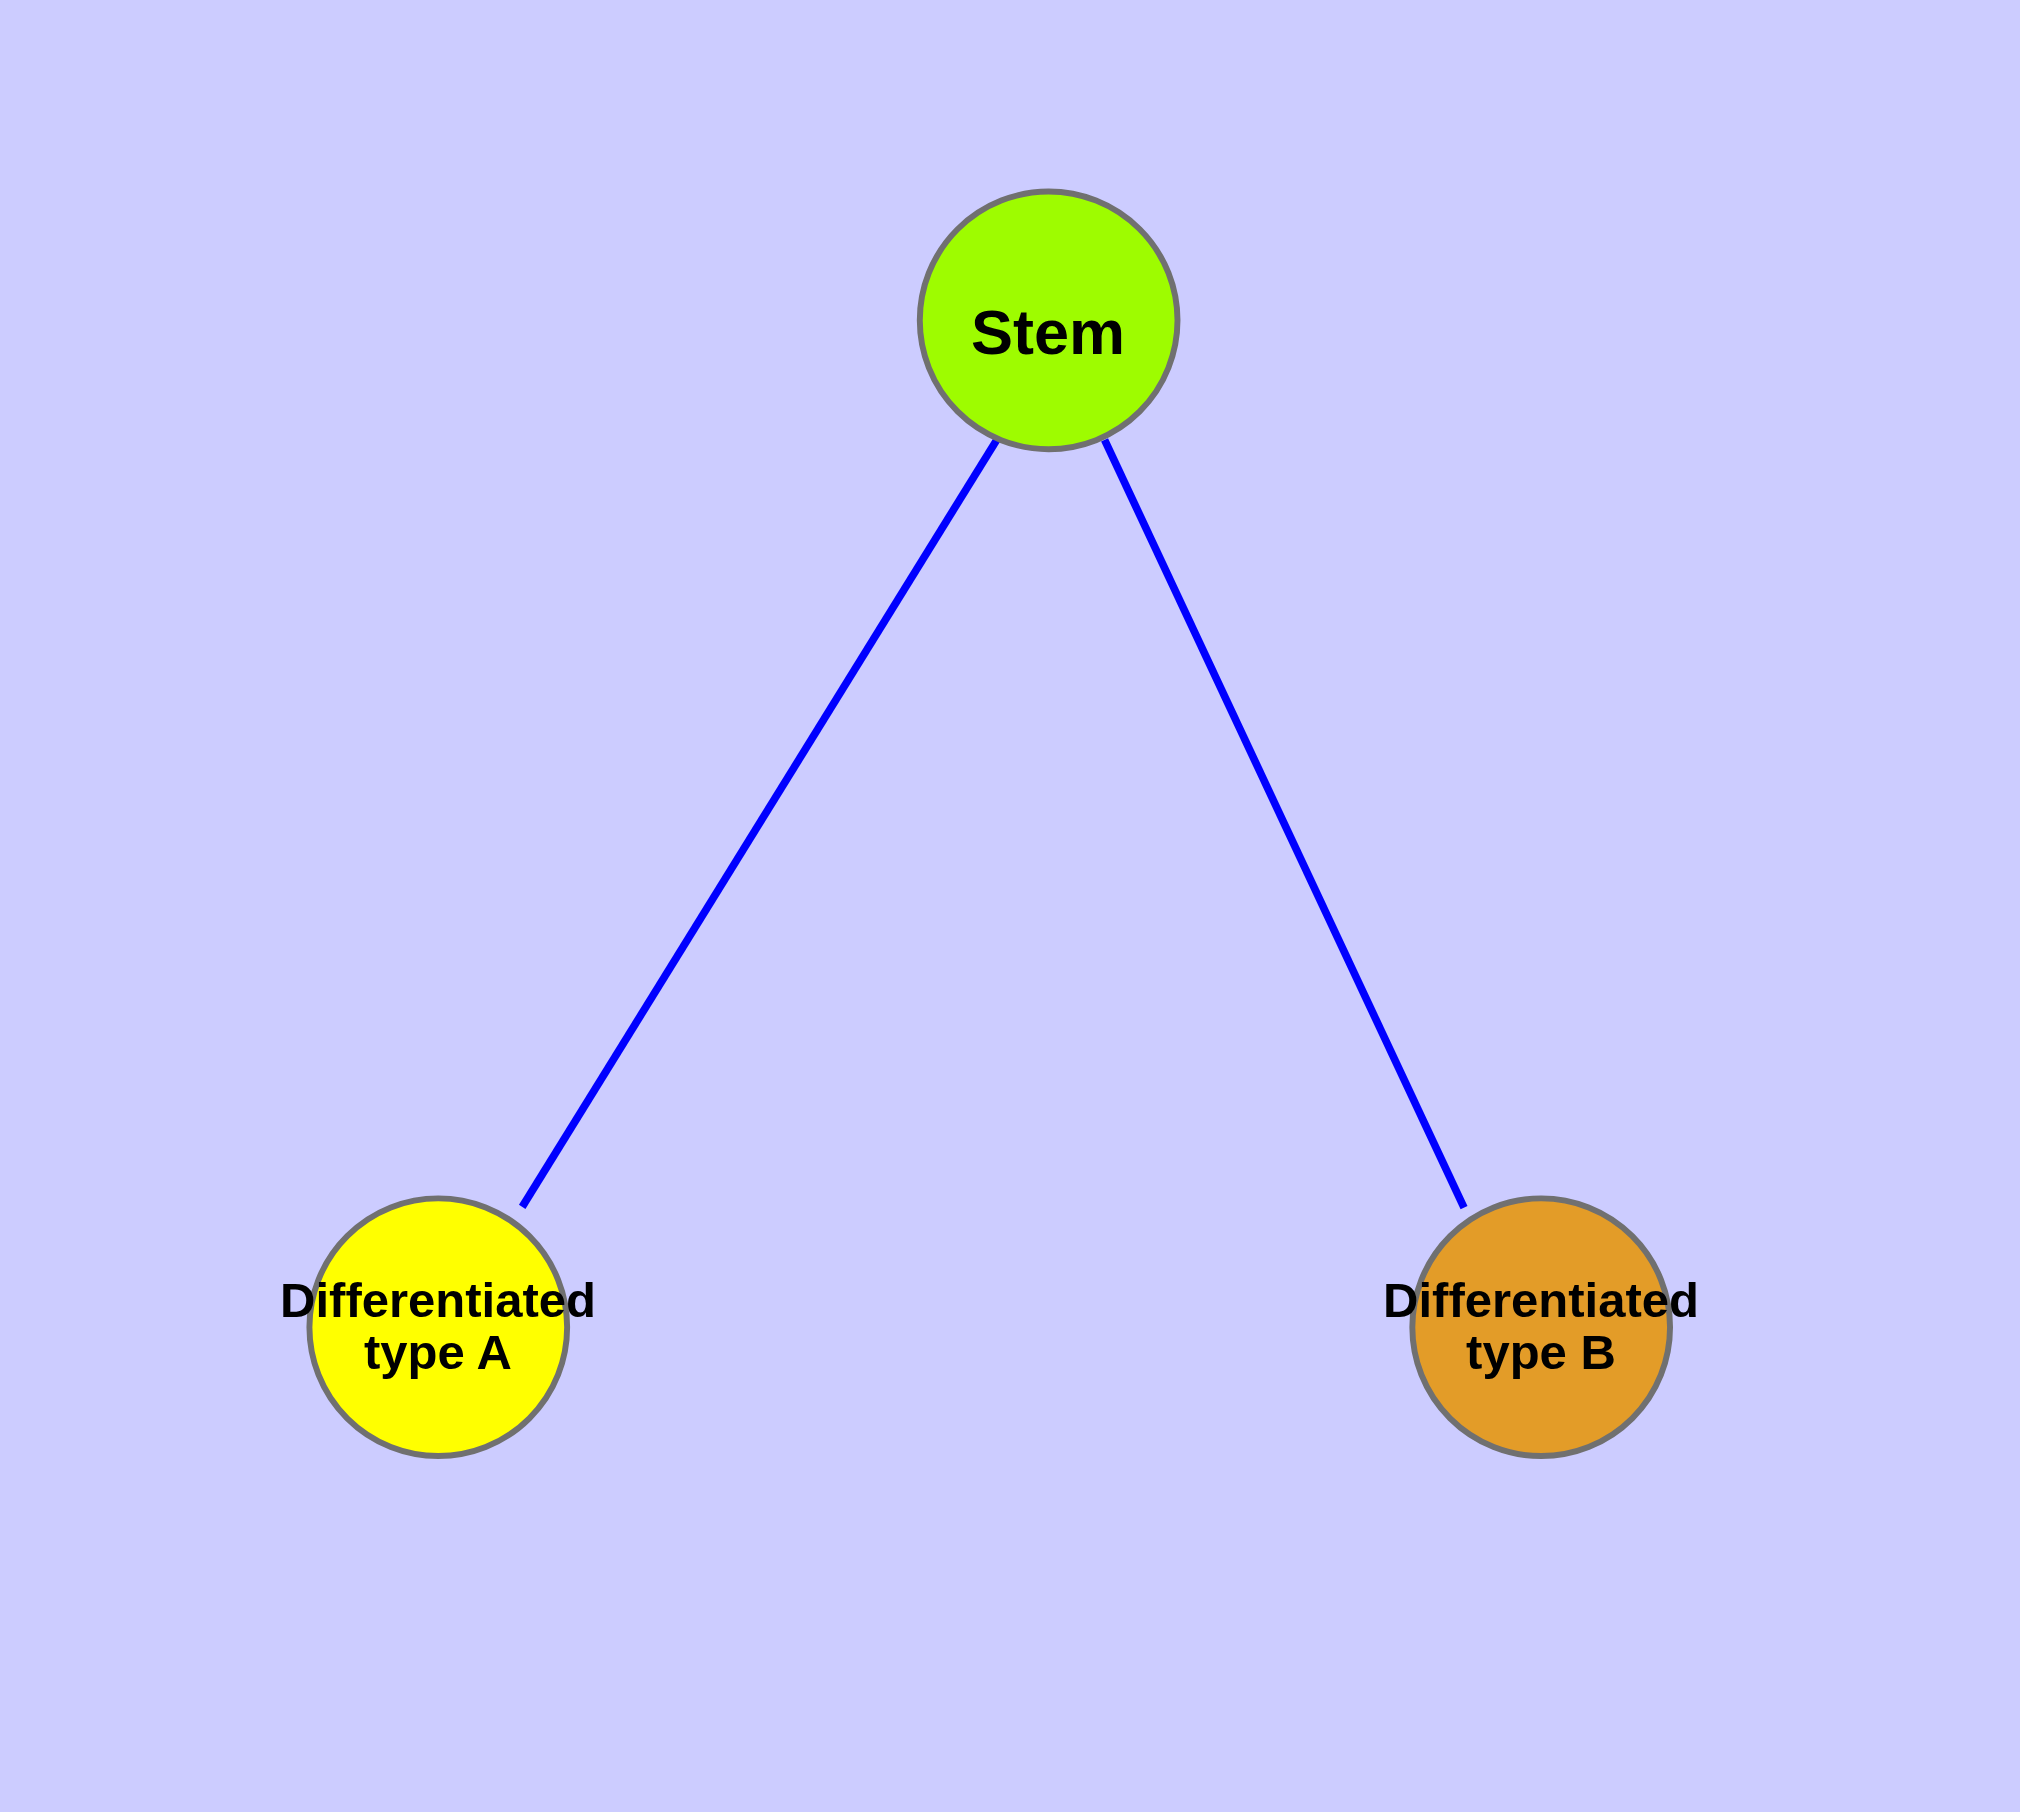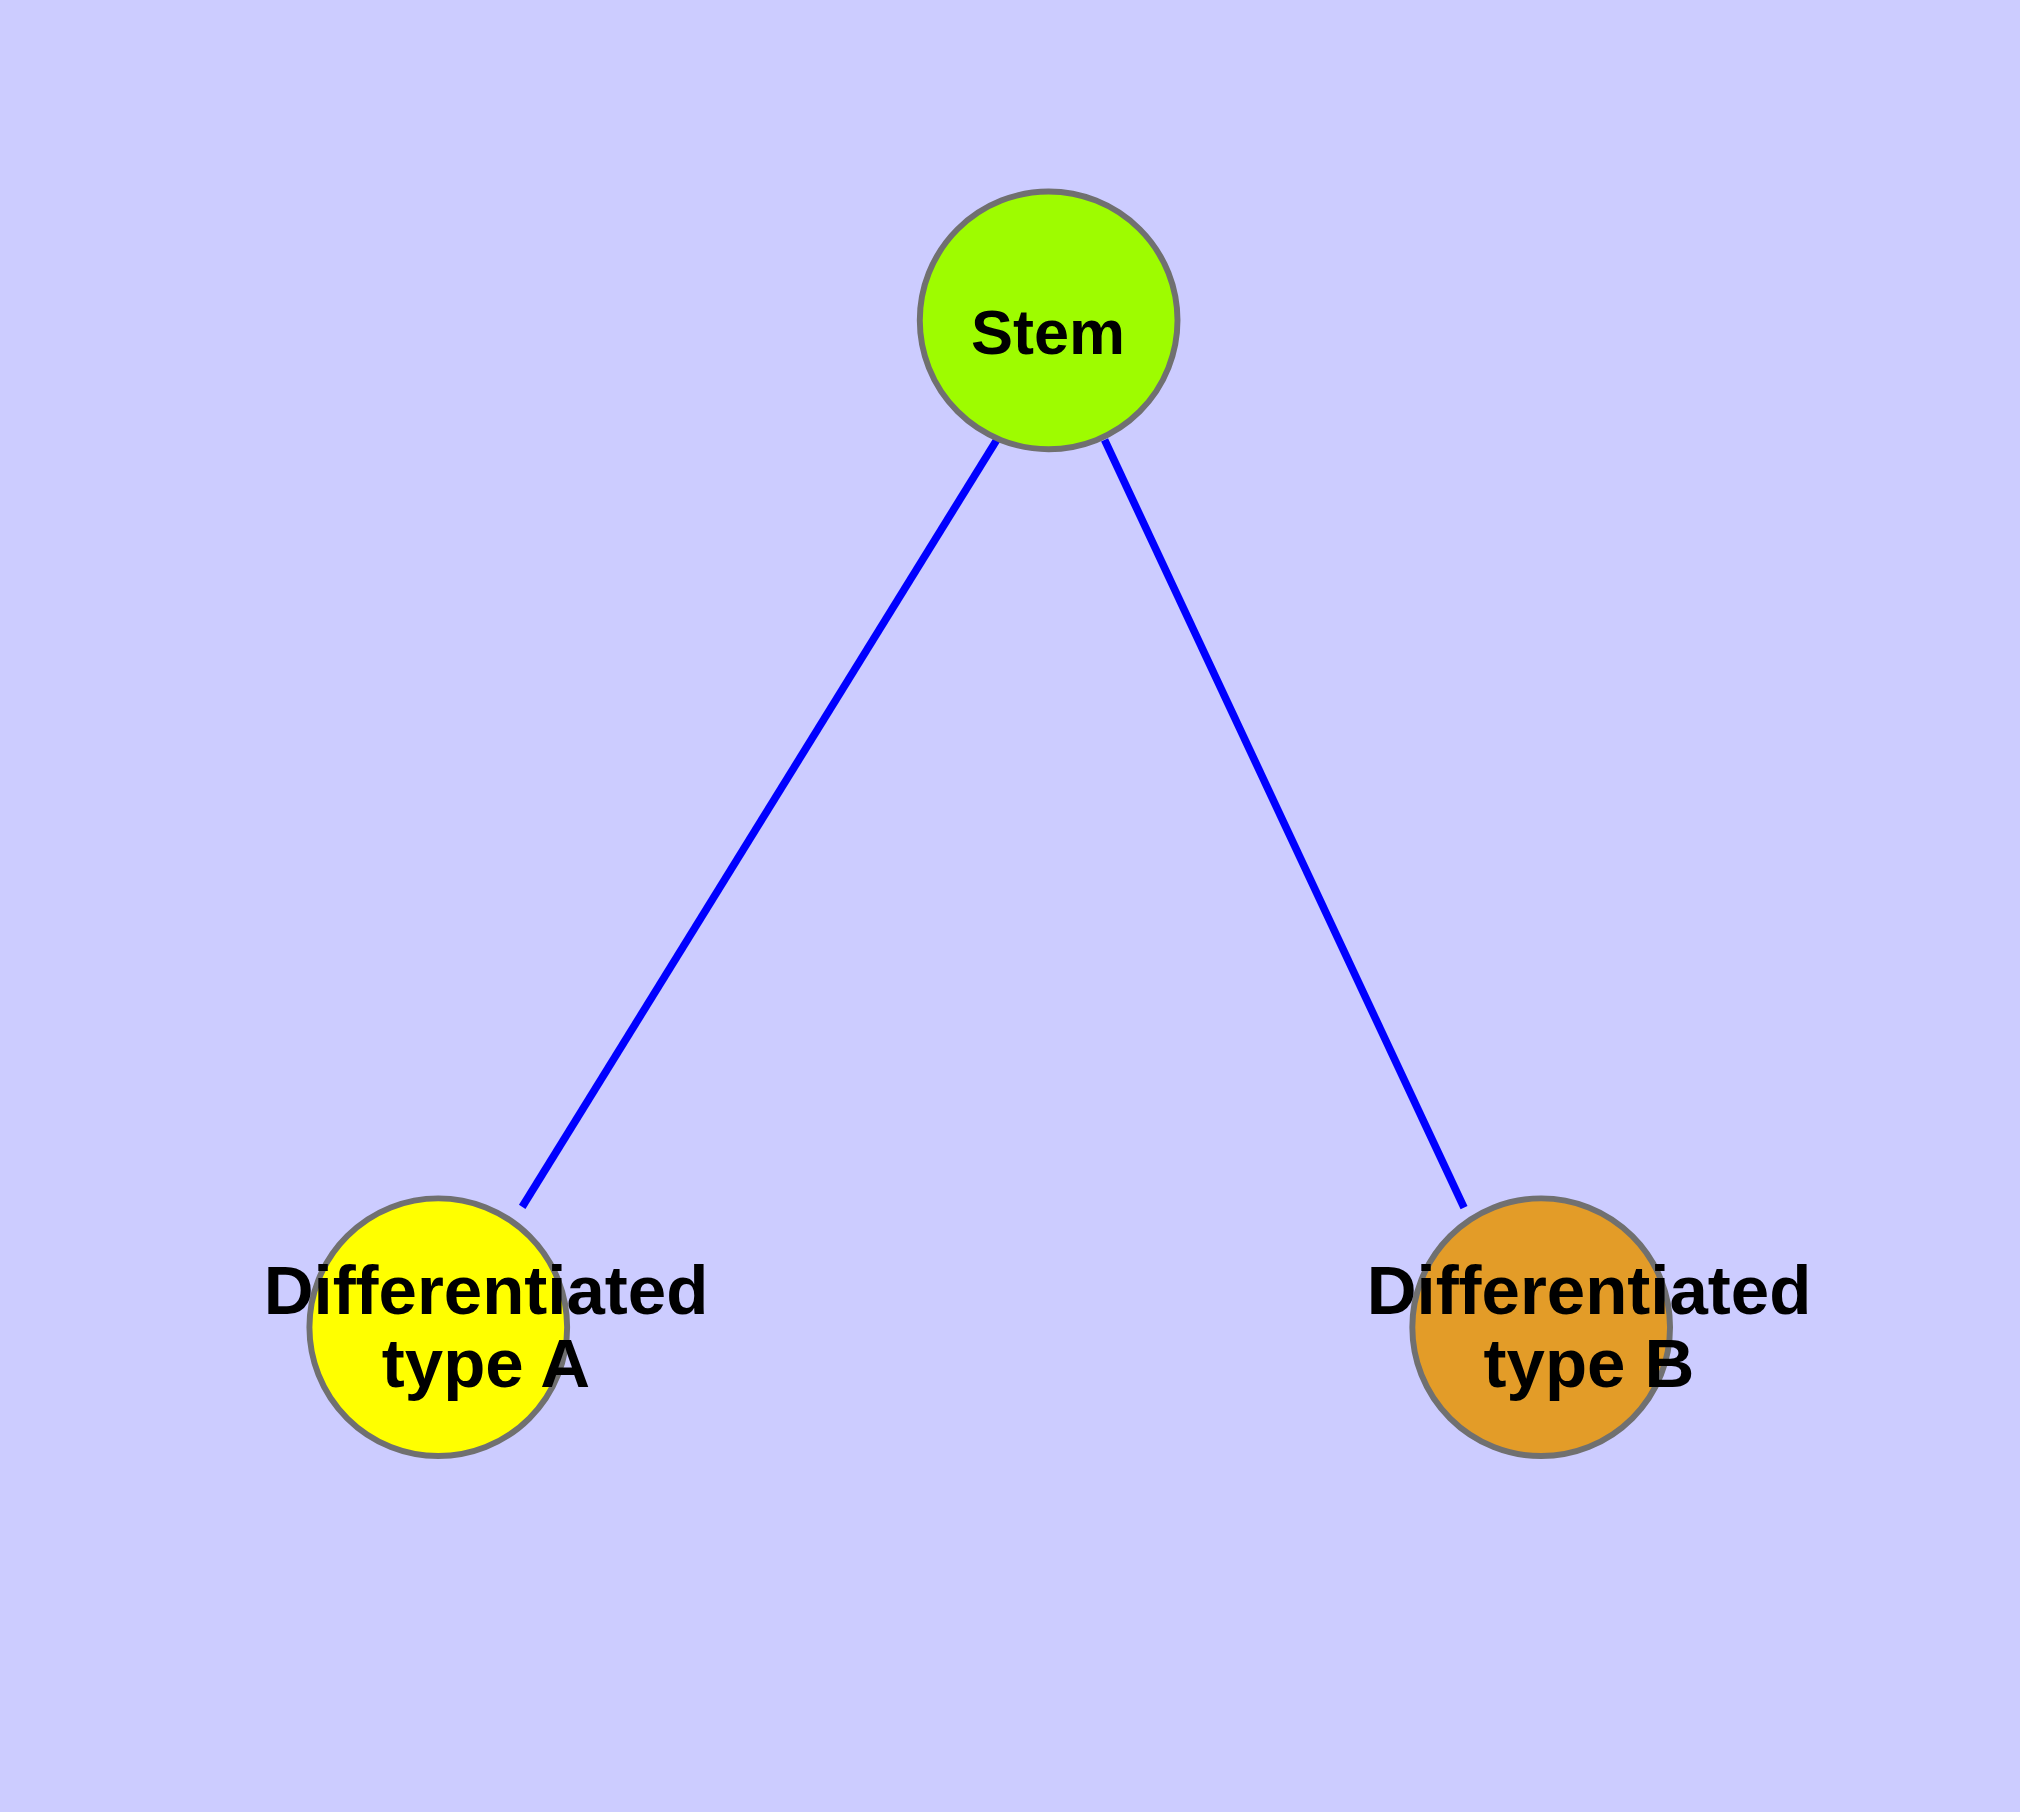--- a/index.html
+++ b/index.html
@@ -30,22 +30,21 @@
     color: #000000;
     line-height: 1.06;
     white-space: nowrap;
     pointer-events: none;
     transform: translate(-50%, -50%);
   }
   .label-stem {
     font-size: 63px;
   }
   .label-leaf {
-    font-size: 69px;
-    margin-left: 48px;
+    font-size: 49px;
   }
 </style>
 </head>
 <body>
 
 <div id="canvas" style="background: rgb(204, 204, 255);">
 
   <svg id="graph-svg" viewBox="0 0 2384 2138" preserveAspectRatio="none" xmlns="http://www.w3.org/2000/svg">
     <g id="edge-layer">
         <line x1="1177" y1="517" x2="616" y2="1424" stroke="#0000ff" stroke-width="9" stroke-linecap="butt"></line>

